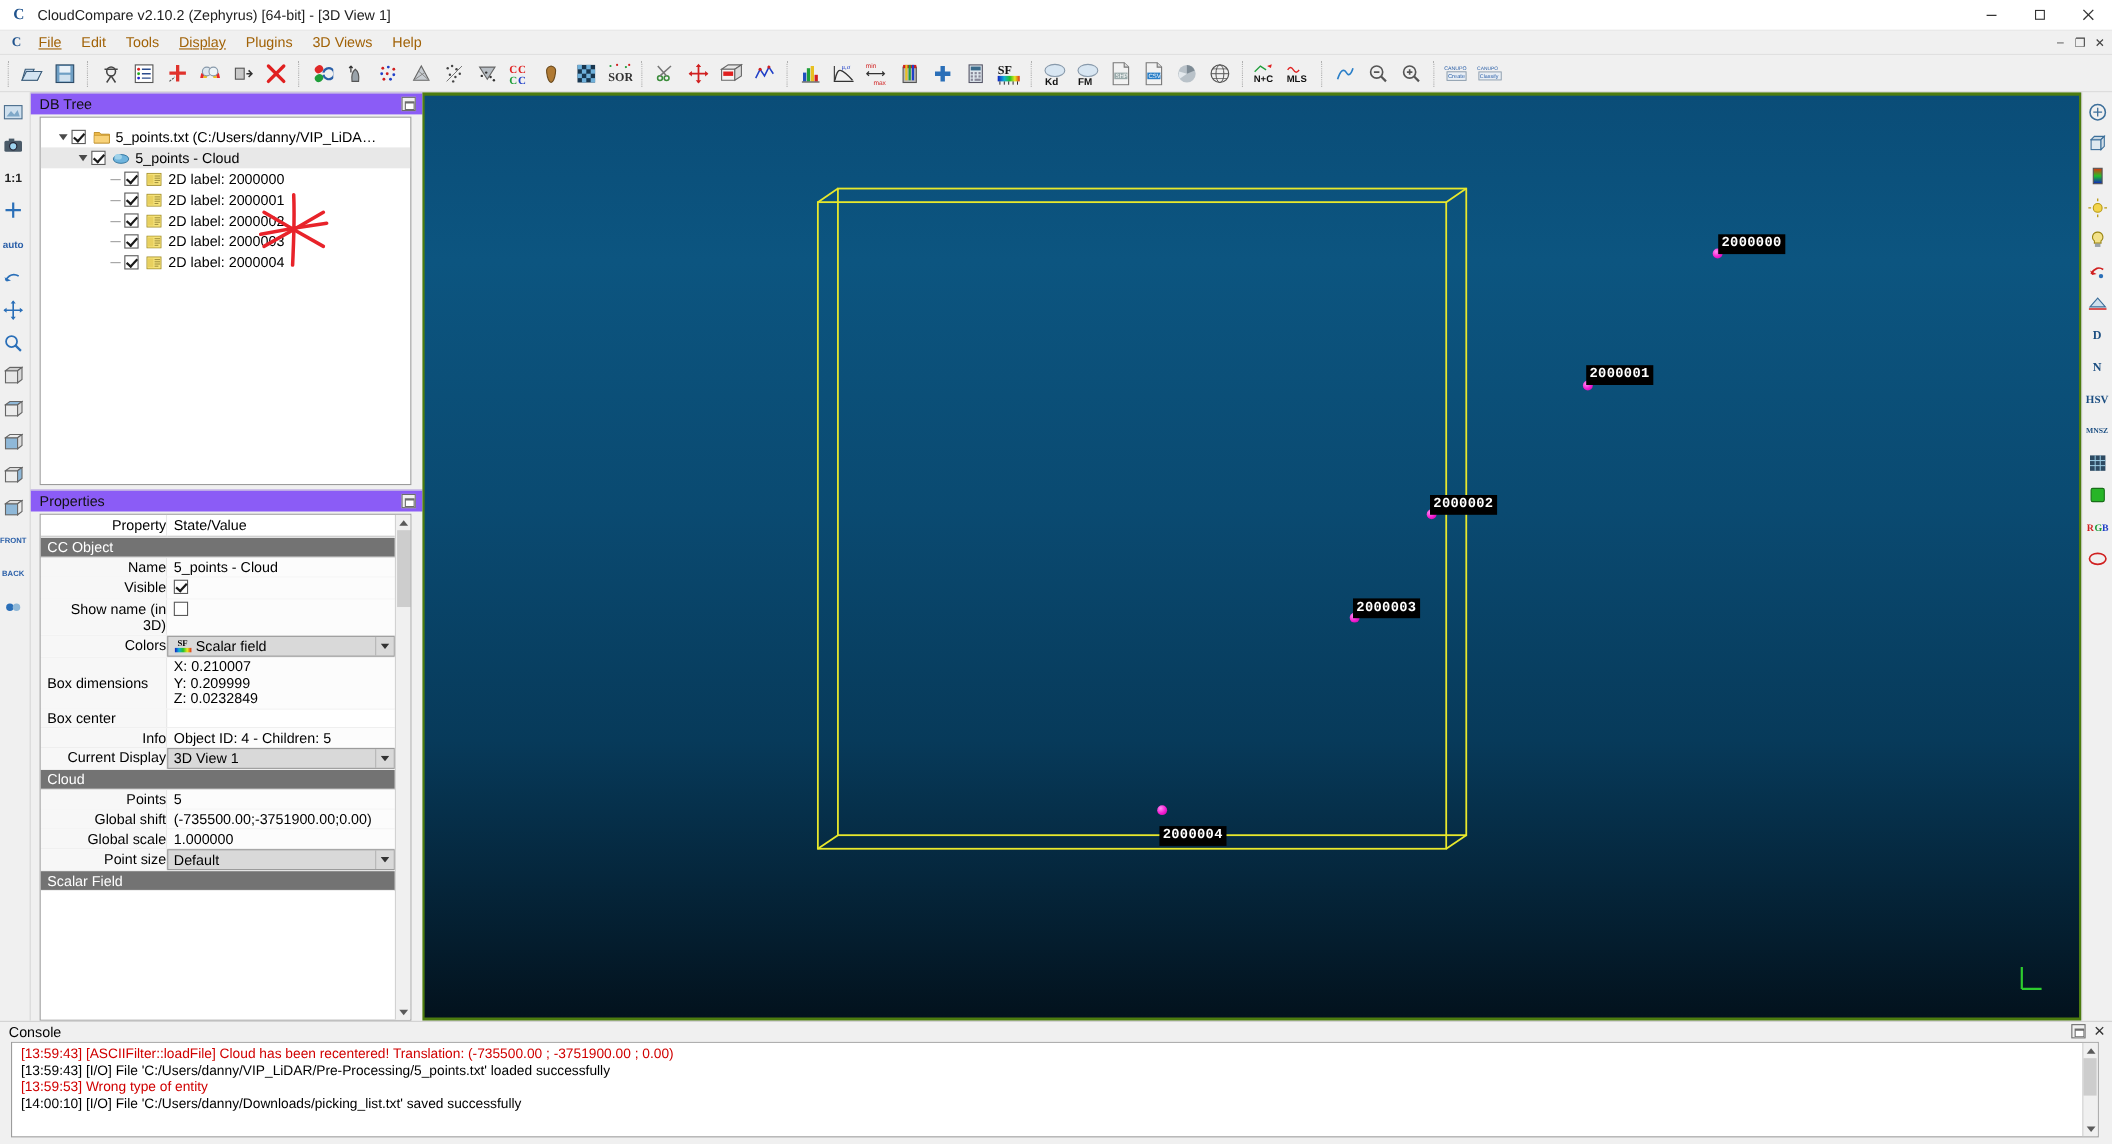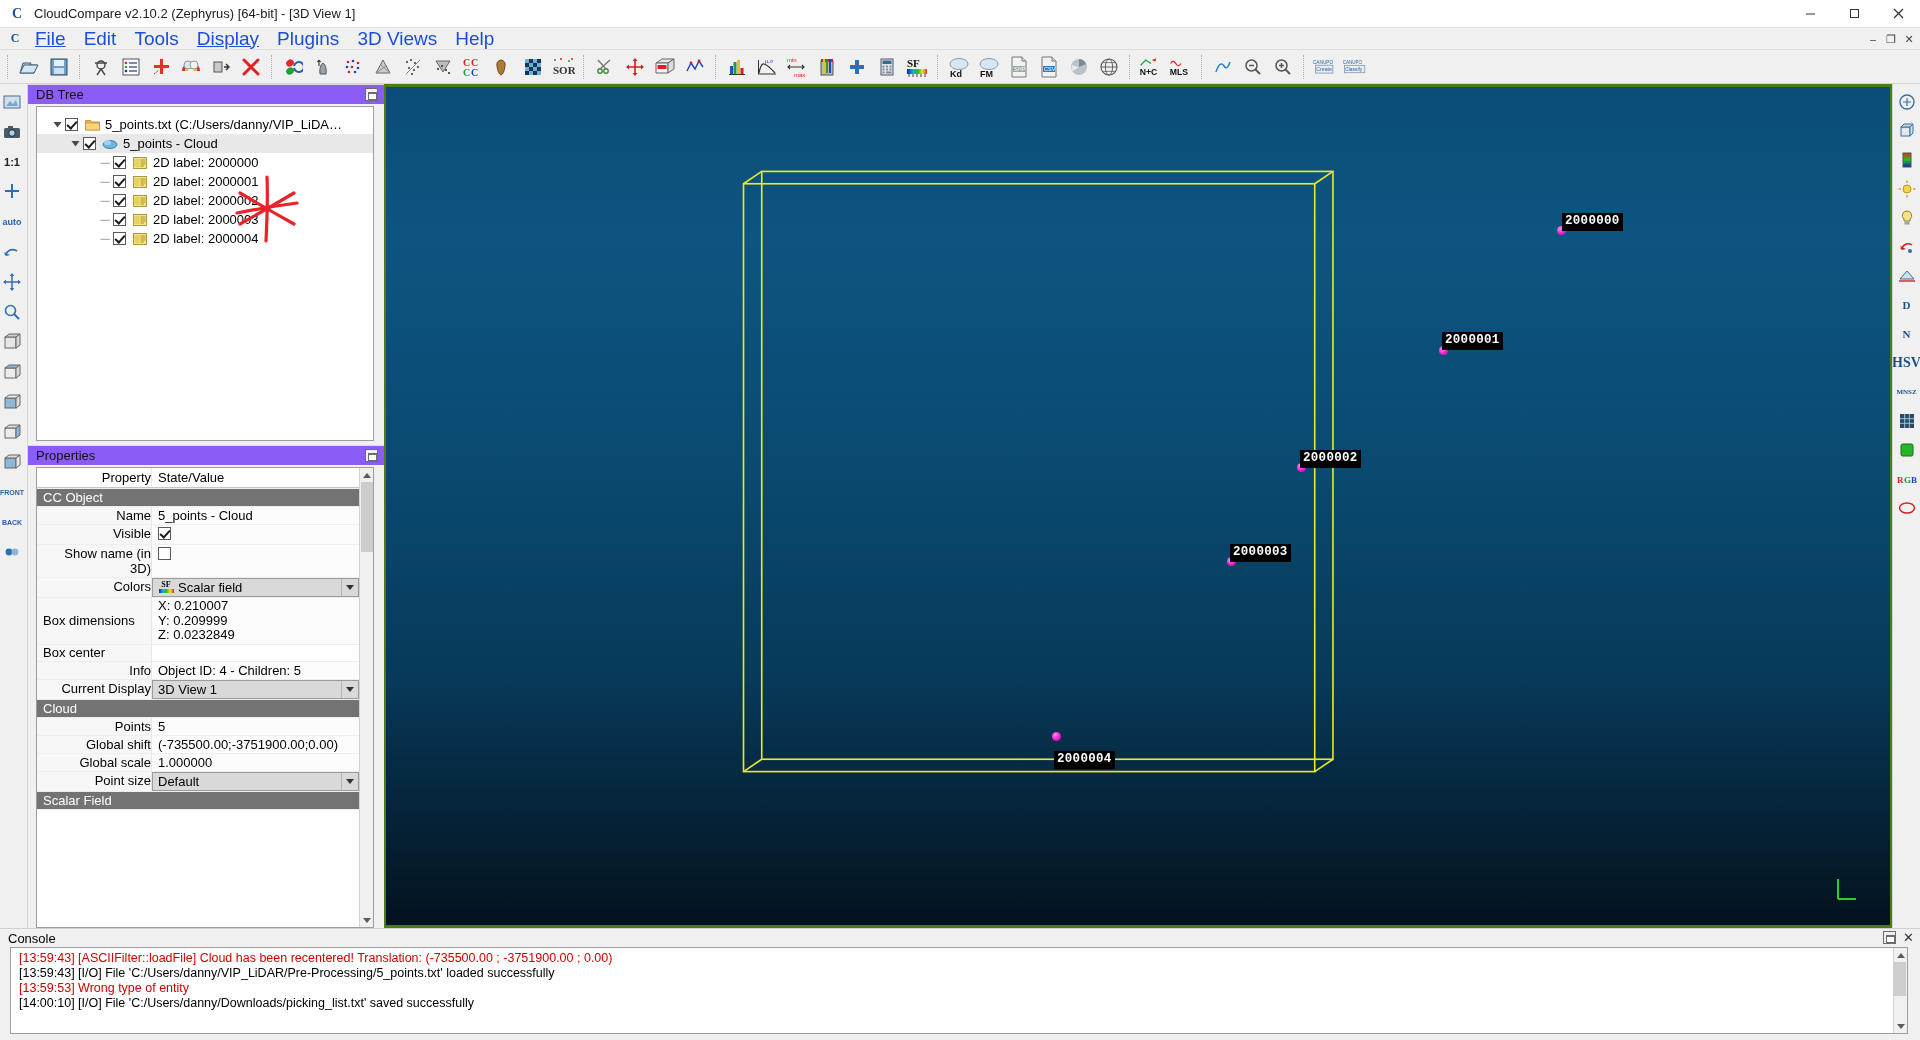--- a/index.html
+++ b/index.html
@@ -37,21 +37,21 @@
   
   .menubar {
     height: 22px; background: #f0f0f0; display: flex; align-items: center;
     border-bottom: 1px solid #e0e0e0; flex: 0 0 22px; position: relative;
   }
   .menubar .mb-icon {
     width: 22px; height: 20px; display: flex; align-items: center; justify-content: center;
     font-weight: bold; color: #20538d; font-size: 12px; margin-left: 4px;
     font-family: "Liberation Serif", serif;
   }
-  .menu-item { padding: 2px 9px; font-size: 19px; color: #1d4ed8; cursor: default; }
+  .menu-item { padding: 2px 9px; font-size: 13px; color: #a16207; cursor: default; }
   .menu-item u { text-decoration: underline; }
   .mb-right { position: absolute; right: 2px; top: 0; height: 22px; display: flex; align-items: center; }
   .mb-right span { width: 18px; text-align: center; color: #444; font-size: 11px; }
 
   
   .toolbar {
     height: 34px; background: #f0f0f0; display: flex; align-items: center;
     border-bottom: 1px solid #d4d4d4; flex: 0 0 34px; padding-left: 2px; overflow: hidden;
   }
   .tb-sep { width: 2px; height: 24px; border-left: 1px dotted #b0b0b0; margin: 0 5px; }
@@ -1081,21 +1081,21 @@
             <line x1="1" y1="14" x2="17" y2="14" stroke="#d02020" stroke-width="1.4"></line>
           </svg>
       </div>
       <div class="ritem">
           <span class="gt">D</span>
         </div>
       <div class="ritem">
           <span class="gt">N</span>
         </div>
       <div class="ritem">
-          <span class="gt" style="font-size:14px;">HSV</span>
+          <span class="gt" style="font-size:10px;">HSV</span>
         </div>
       <div class="ritem">
           <span class="gt" style="font-size:7px;">MNSZ</span>
         </div>
       <div class="ritem">
         <svg width="18" height="18" viewBox="0 0 18 18">
             <rect x="2" y="2" width="14" height="14" fill="#2d4a62"></rect>
             <g stroke="#9fd0e8" stroke-width="0.9">
               <line x1="2" y1="6.7" x2="16" y2="6.7"></line>
               <line x1="2" y1="11.3" x2="16" y2="11.3"></line>

